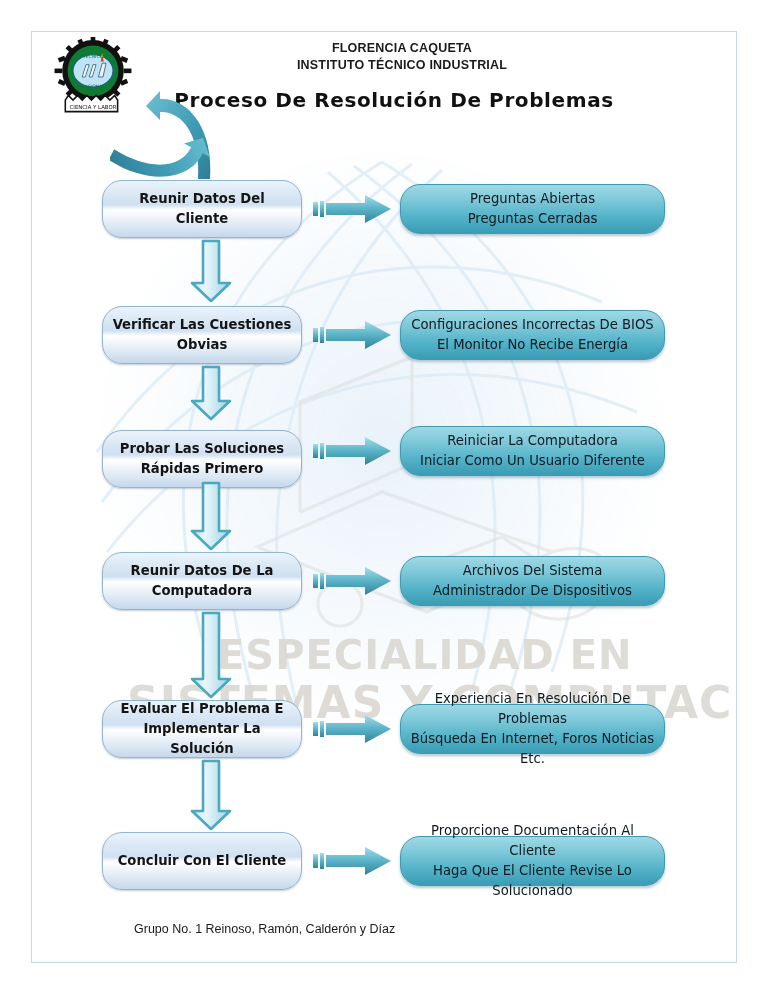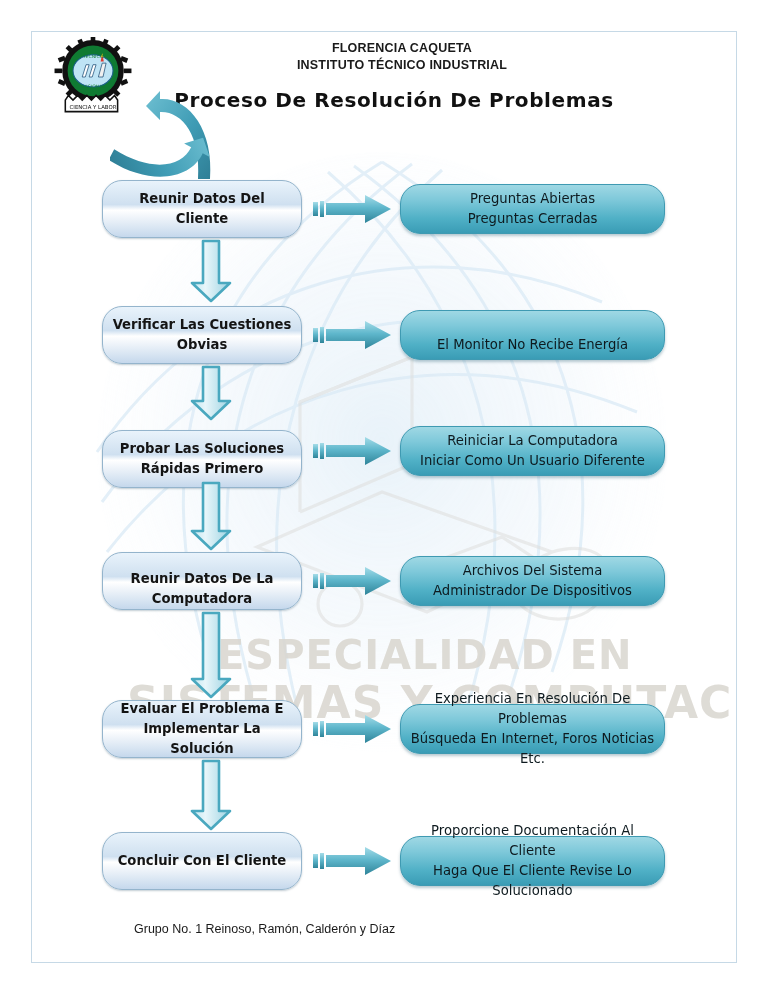--- a/index.html
+++ b/index.html
@@ -201,41 +201,41 @@
         <stop offset="0%" stop-color="#a5dce8"></stop>
         <stop offset="45%" stop-color="#5fb7cc"></stop>
         <stop offset="100%" stop-color="#2f8499"></stop>
       </linearGradient>
     </defs>
     <rect x="0" y="10" width="5" height="14" fill="url(#ha)"></rect>
     <rect x="7" y="9" width="4" height="16" fill="url(#ha)"></rect>
     <path d="M13 11 L52 11 L52 3 L78 17 L52 31 L52 23 L13 23 Z" fill="url(#ha)"></path>
   </svg></div>
       <div class="box box-right" style="top: 278px;">
-        <span class="txt"><br><span>El Monitor No Recibe Energía</span></span>
+        <span class="txt"><span>Configuraciones Incorrectas De BIOS</span><br><span>El Monitor No Recibe Energía</span></span>
       </div>
       <div class="box box-left" style="top: 390px; margin-top: 8px;">
         <span class="txt"><span>Probar Las Soluciones</span><br><span>Rápidas Primero</span></span>
       </div>
       <div class="h-arrow" style="top: 402px;"><svg viewBox="0 0 80 34">
     <defs>
       <linearGradient id="ha" x1="0" y1="0" x2="0" y2="1">
         <stop offset="0%" stop-color="#a5dce8"></stop>
         <stop offset="45%" stop-color="#5fb7cc"></stop>
         <stop offset="100%" stop-color="#2f8499"></stop>
       </linearGradient>
     </defs>
     <rect x="0" y="10" width="5" height="14" fill="url(#ha)"></rect>
     <rect x="7" y="9" width="4" height="16" fill="url(#ha)"></rect>
     <path d="M13 11 L52 11 L52 3 L78 17 L52 31 L52 23 L13 23 Z" fill="url(#ha)"></path>
   </svg></div>
       <div class="box box-right" style="top: 394px;">
         <span class="txt"><span>Reiniciar La Computadora</span><br><span>Iniciar Como Un Usuario Diferente</span></span>
       </div>
-      <div class="box box-left" style="top: 520px; align-items: flex-end;">
+      <div class="box box-left" style="top: 520px;">
         <span class="txt"><span>Reunir Datos De La</span><br><span>Computadora</span></span>
       </div>
       <div class="h-arrow" style="top: 532px;"><svg viewBox="0 0 80 34">
     <defs>
       <linearGradient id="ha" x1="0" y1="0" x2="0" y2="1">
         <stop offset="0%" stop-color="#a5dce8"></stop>
         <stop offset="45%" stop-color="#5fb7cc"></stop>
         <stop offset="100%" stop-color="#2f8499"></stop>
       </linearGradient>
     </defs>

